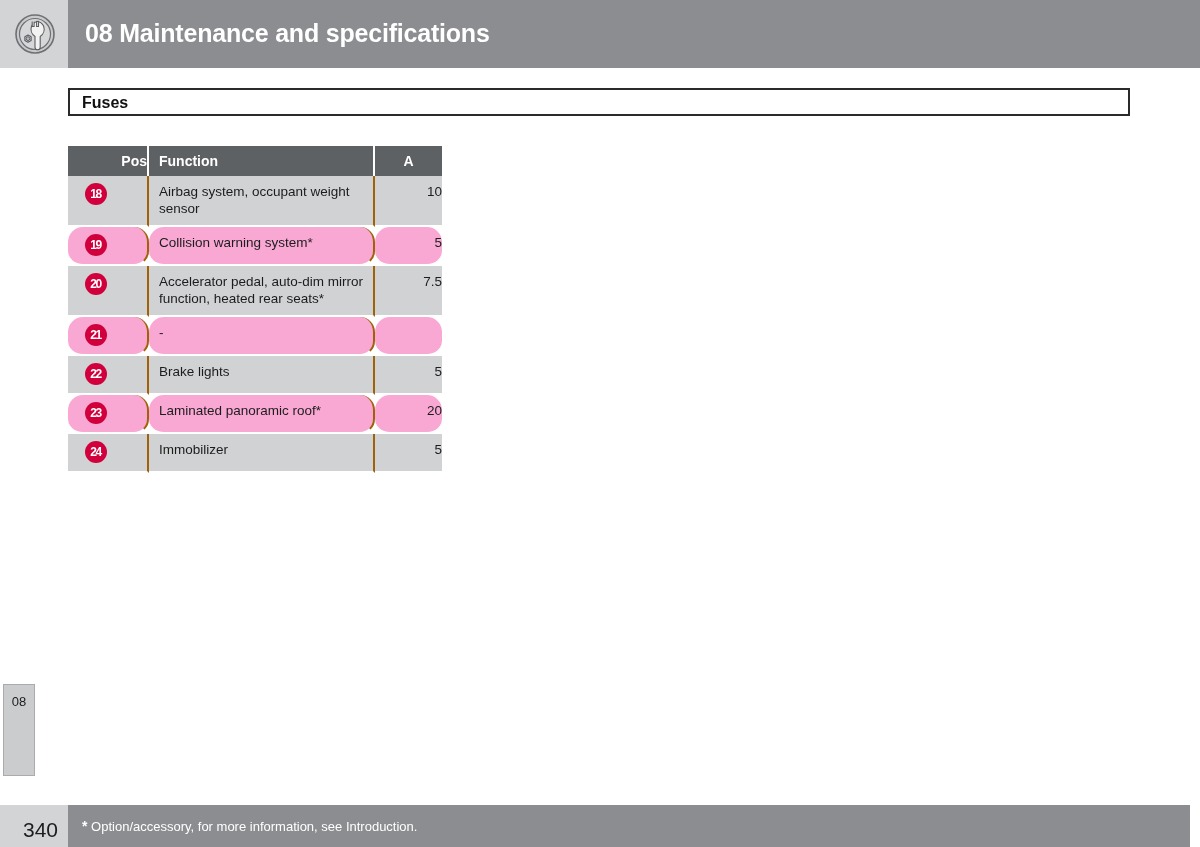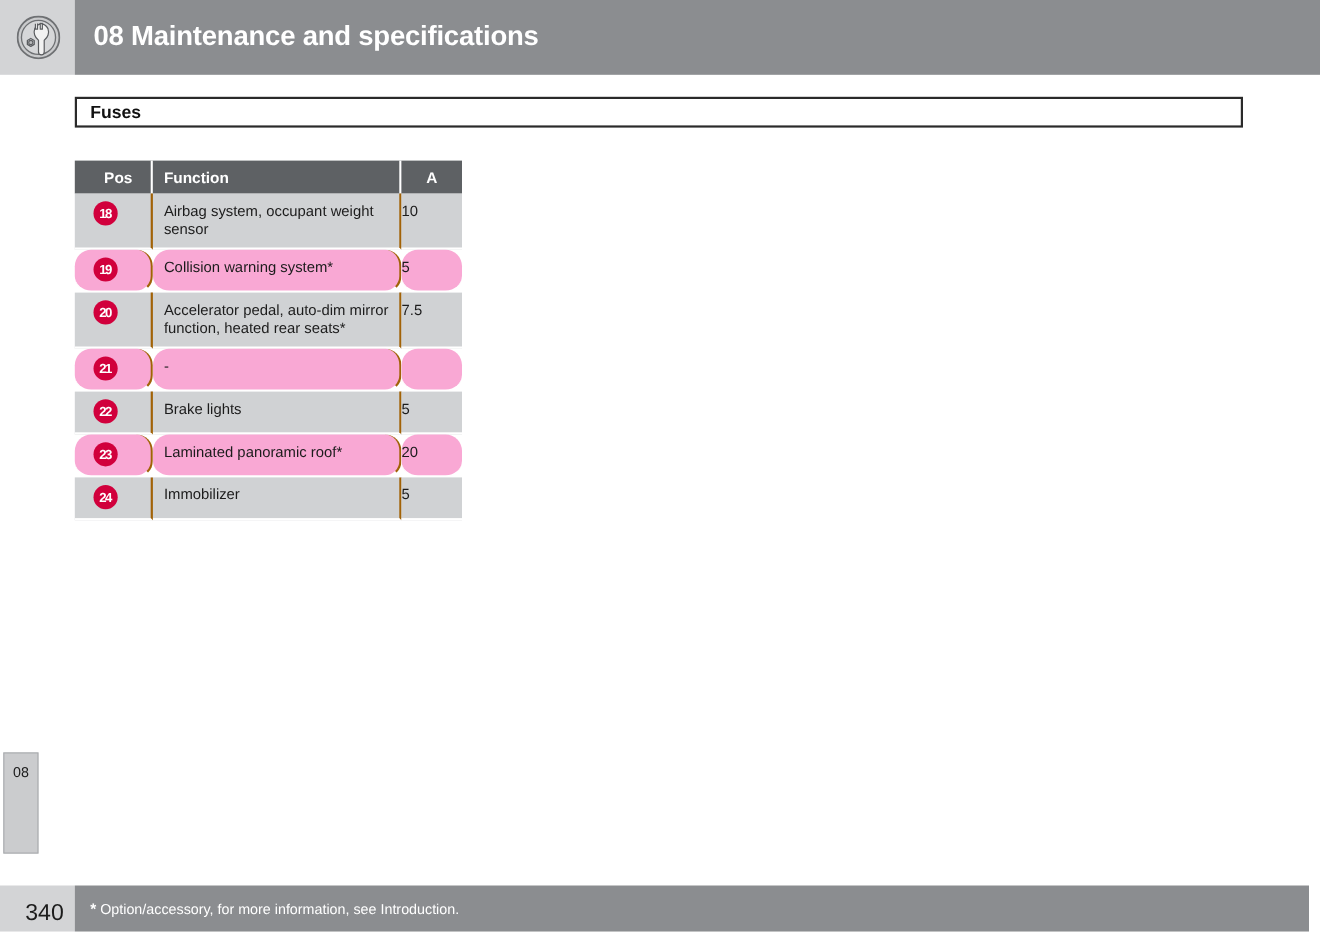--- a/index.html
+++ b/index.html
@@ -92,22 +92,22 @@
     font-size: 14px;
     font-weight: bold;
     text-align: left;
     padding: 5px 0 5px 10px;
     height: 20px;
     vertical-align: middle;
     border-right: 2px solid #ffffff;
   }
   .fuse-table th.col-pos {
     width: 59px;
-    text-align: center;
-    padding-left: 10px;
+    text-align: right;
+    padding-left: 20px;
   }
   .fuse-table th.col-fn {
     width: 206px;
   }
   .fuse-table th.col-a {
     width: 55px;
     text-align: center;
     padding-left: 0;
     border-right: none;
   }
@@ -126,23 +126,24 @@
     position: relative;
   }
   .fuse-table td.cell-fn {
     width: 206px;
     padding-left: 10px;
     padding-right: 8px;
     line-height: 17px;
   }
   .fuse-table td.cell-a {
     width: 55px;
-    text-align: left;
+    text-align: right;
     border-right: none;
     line-height: 17px;
+    padding-left: 12px;
   }
   tr.row-dark td { background: #d0d2d4; }
   tr.row-light td { background: #f9a8d4; border-radius: 15px; }
 
   .pos-badge {
     display: inline-block;
     position: relative;
     left: 17px;
     width: 22px;
     height: 22px;

